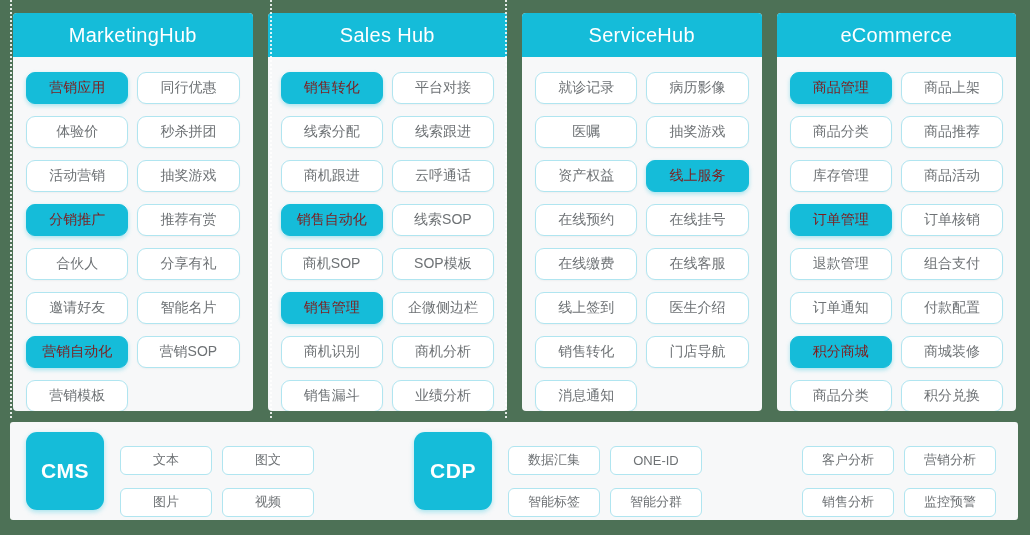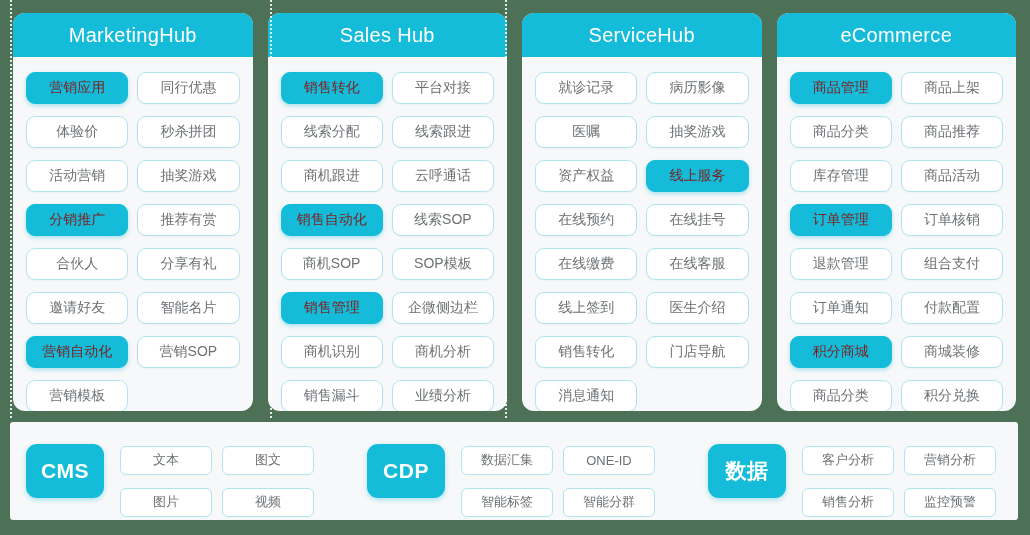--- a/index.html
+++ b/index.html
@@ -19,21 +19,21 @@
   }
   .guide-1{left:10px}
   .guide-2{left:270px}
   .guide-3{left:505px}
 
   .top-row{
     position:absolute;left:13px;top:13px;right:14px;height:398px;
     display:flex;gap:15px;
   }
   .card{
-    flex:1;background:#f7f8f9;border-radius:12px;overflow:hidden;
+    flex:1;background:#f7f8f9;border-radius:4px;overflow:hidden;
     display:flex;flex-direction:column;
   }
   .card-header{
     height:44px;flex:0 0 44px;background:#15bcd9;color:#ffffff;
     display:flex;align-items:center;justify-content:center;
     font-size:20px;font-weight:500;letter-spacing:0.3px;
   }
   .pill-grid{
     flex:1;display:grid;grid-template-columns:1fr 1fr;
     gap:12px 9px;padding:15px 13px 15px 13px;align-content:start;
@@ -51,21 +51,21 @@
   }
 
   .bottom-bar{
     position:absolute;left:10px;right:12px;top:422px;height:98px;
     background:#f7f8f9;border-radius:3px;
     display:flex;align-items:center;justify-content:space-between;
     padding:0 22px 0 16px;box-sizing:border-box;
   }
   .group{display:flex;align-items:center;gap:16px;}
   .badge{
-    width:78px;height:54px;border-radius:11px;background:#15bcd9;
+    width:78px;height:78px;border-radius:11px;background:#15bcd9;
     color:#ffffff;font-weight:bold;font-size:21px;letter-spacing:0.5px;
     display:flex;align-items:center;justify-content:center;
     box-shadow:0 2px 5px rgba(21,188,217,0.35);
   }
   .group-grid{
     display:grid;grid-template-columns:92px 92px;gap:13px 10px;margin-top:20px;
   }
   .group-btn{
     height:27px;border-radius:6px;background:#ffffff;
     border:1px solid #b0e5f0;color:#6e7275;font-size:13px;
@@ -177,21 +177,20 @@
       <div class="group">
     <div class="badge">CDP</div>
     <div class="group-grid">
           <div class="group-btn">数据汇集</div>
           <div class="group-btn">ONE-ID</div>
           <div class="group-btn">智能标签</div>
           <div class="group-btn">智能分群</div>
         </div>
   </div>
       <div class="group">
-    <div class="badge">数据</div>
     <div class="group-grid">
           <div class="group-btn">客户分析</div>
           <div class="group-btn">营销分析</div>
           <div class="group-btn">销售分析</div>
           <div class="group-btn">监控预警</div>
         </div>
   </div>
     </div>
 </div>
 

